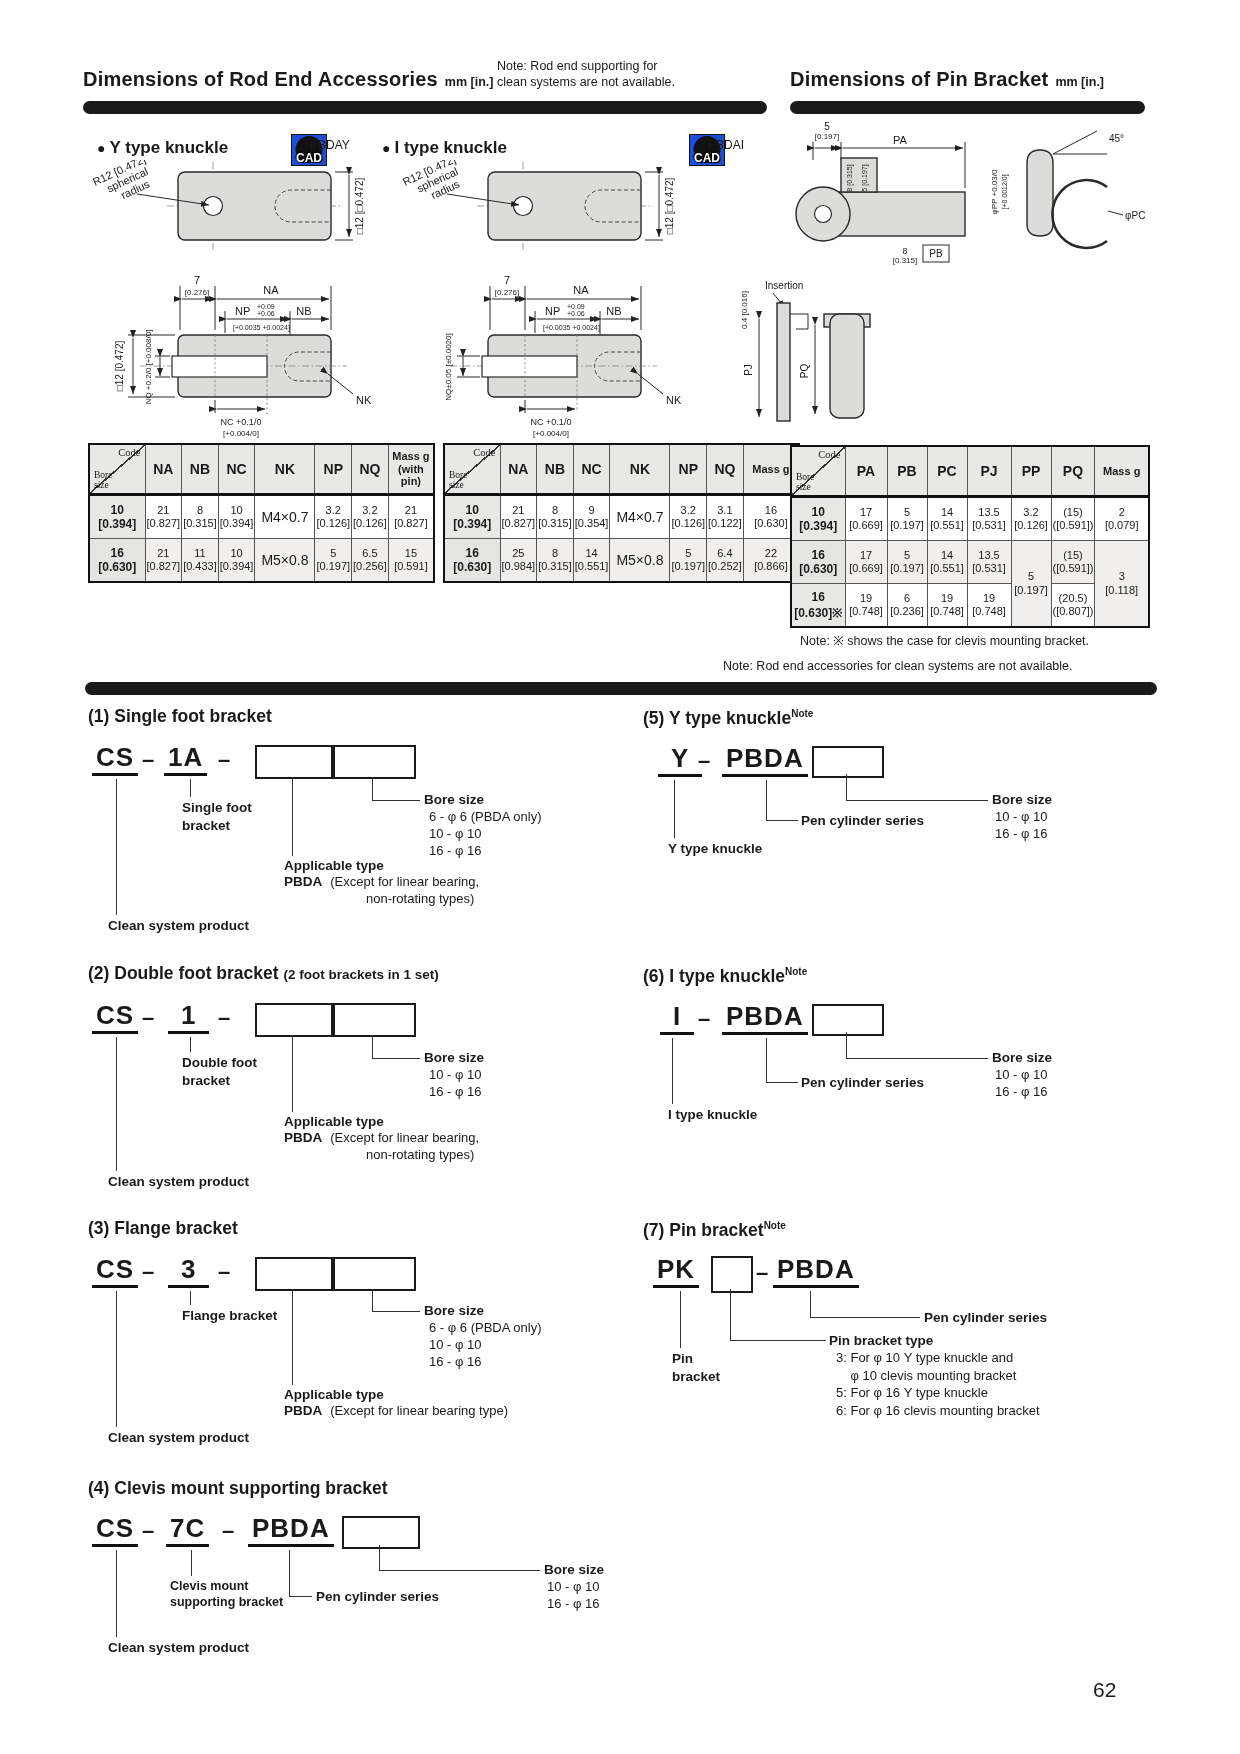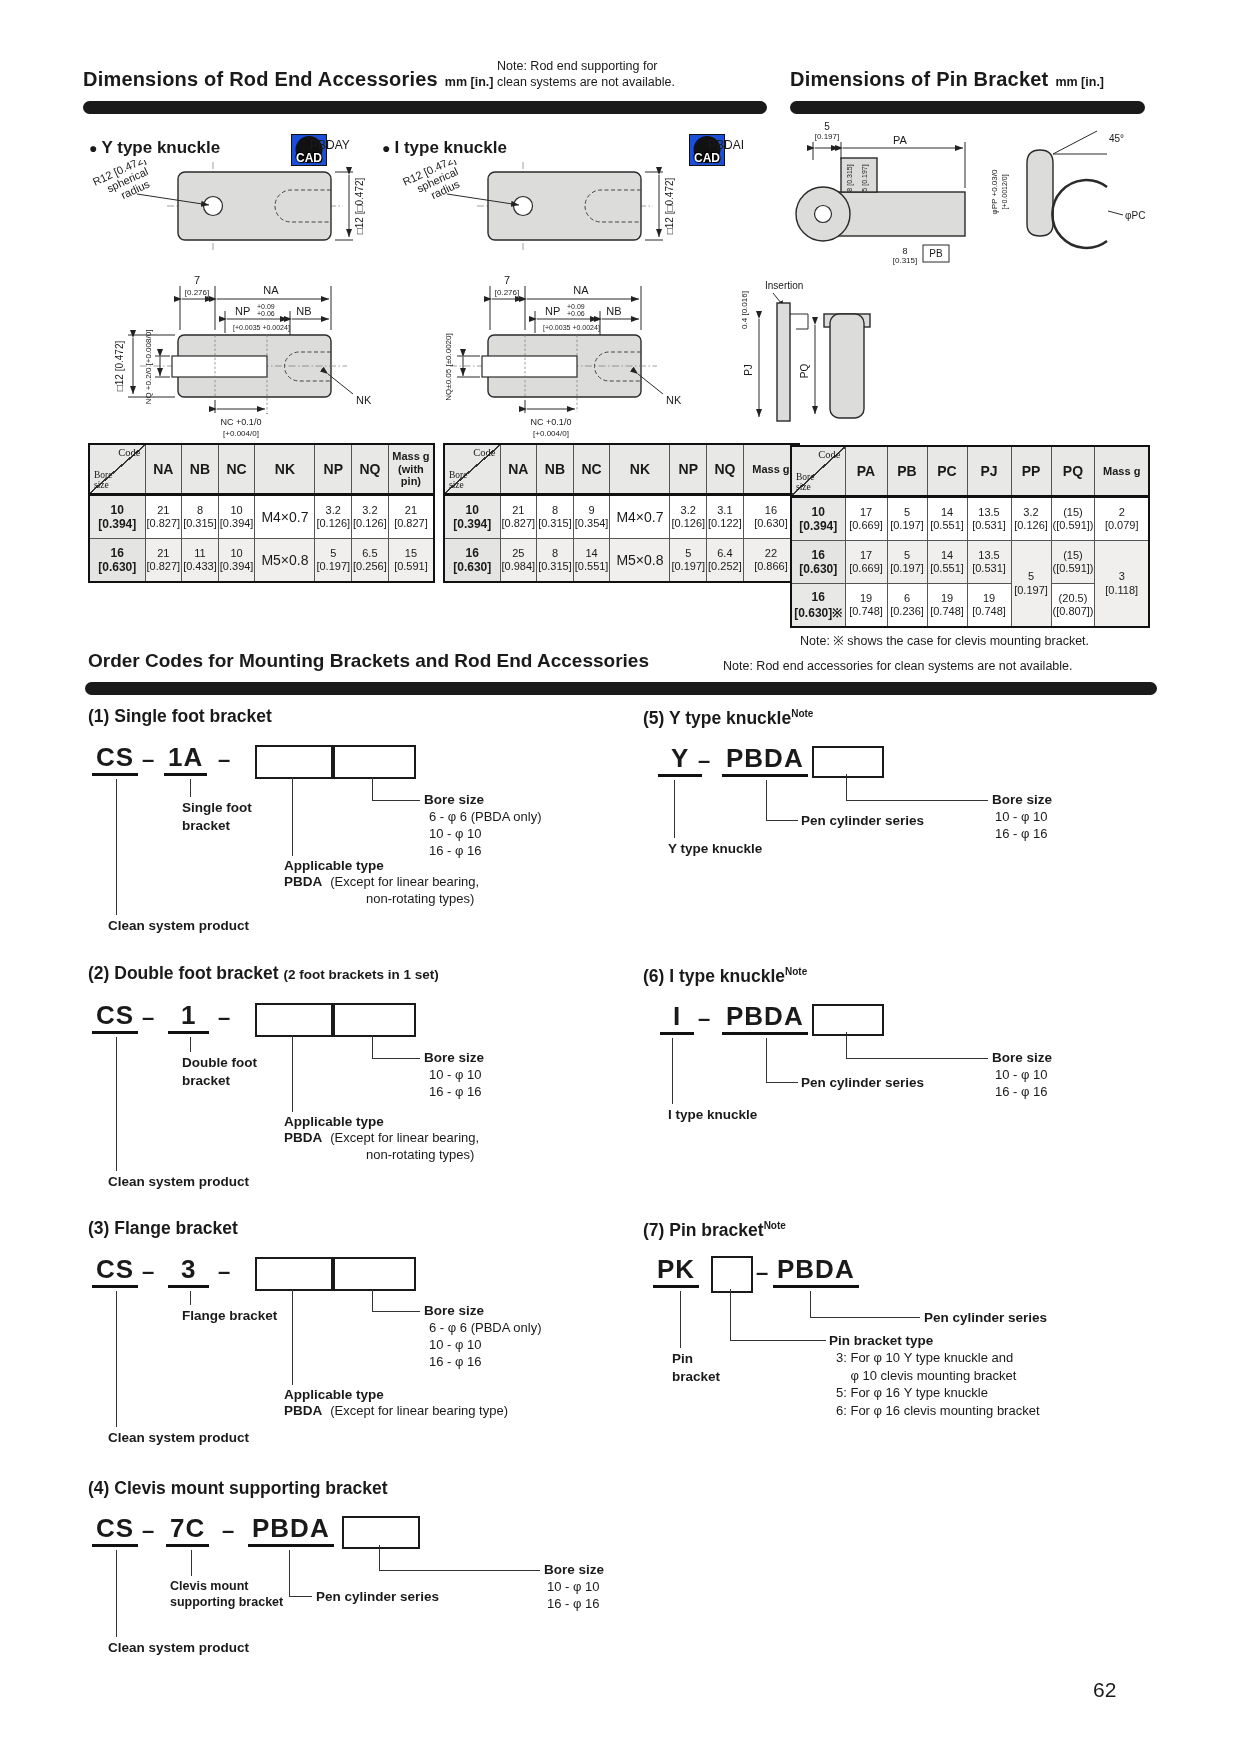--- a/index.html
+++ b/index.html
@@ -83,21 +83,21 @@
     <div>clean systems are not available.</div>
   </div>
   <div class="bar" style="left:83px;top:101px;width:684px;"></div>
 
   <div class="abs" style="left:790px;top:68px;display:flex;align-items:baseline;">
     <span class="h-title">Dimensions of Pin Bracket</span>
     <span class="h-unit">mm [in.]</span>
   </div>
   <div class="bar" style="left:790px;top:101px;width:355px;"></div>
 
-  <div class="abs drawhead" style="left:89px;top:138px;">
+  <div class="abs drawhead" style="left:97px;top:138px;">
     <span class="bullet">●</span><span>Y type knuckle</span>
   </div>
   <div class="cad" style="left:268px;top:134px;">
     <span class="cad-disc"></span>
     <span class="cad-text">CAD</span>
   </div>
   <div class="abs cadcode" style="left:310px;top:138px;">PBDAY</div>
 
   <div class="abs drawhead" style="left:382px;top:138px;">
     <span class="bullet">●</span><span>I type knuckle</span>
@@ -503,21 +503,20 @@
 [0.748]</td>
         <td class="num">19
 [0.748]</td>
         <td class="num">(20.5)
 ([0.807])</td>
       </tr>
     </tbody>
   </table>
   <div class="abs tabnote" style="left:800px;top:632px;">Note: ※ shows the case for clevis mounting bracket.</div>
 
-  <div class="abs sec-title" style="left:88px;top:650px;">Order Codes for Mounting Brackets and Rod End Accessories</div>
   <div class="abs note-sm" style="left:723px;top:658px;">Note: Rod end accessories for clean systems are not available.</div>
   <div class="bar" style="left:85px;top:682px;width:1072px;"></div>
 
   <div class="abs blk-head" style="left:88px;top:706px;">
     <span>(1)</span> <span>Single foot bracket</span>
   </div>
   <div class="code-big" style="left:92px;top:744px;">CS</div>
   <div class="dash" style="left:142px;top:749px;">–</div>
   <div class="code-big" style="left:164px;top:744px;">1A</div>
   <div class="dash" style="left:218px;top:749px;">–</div>

